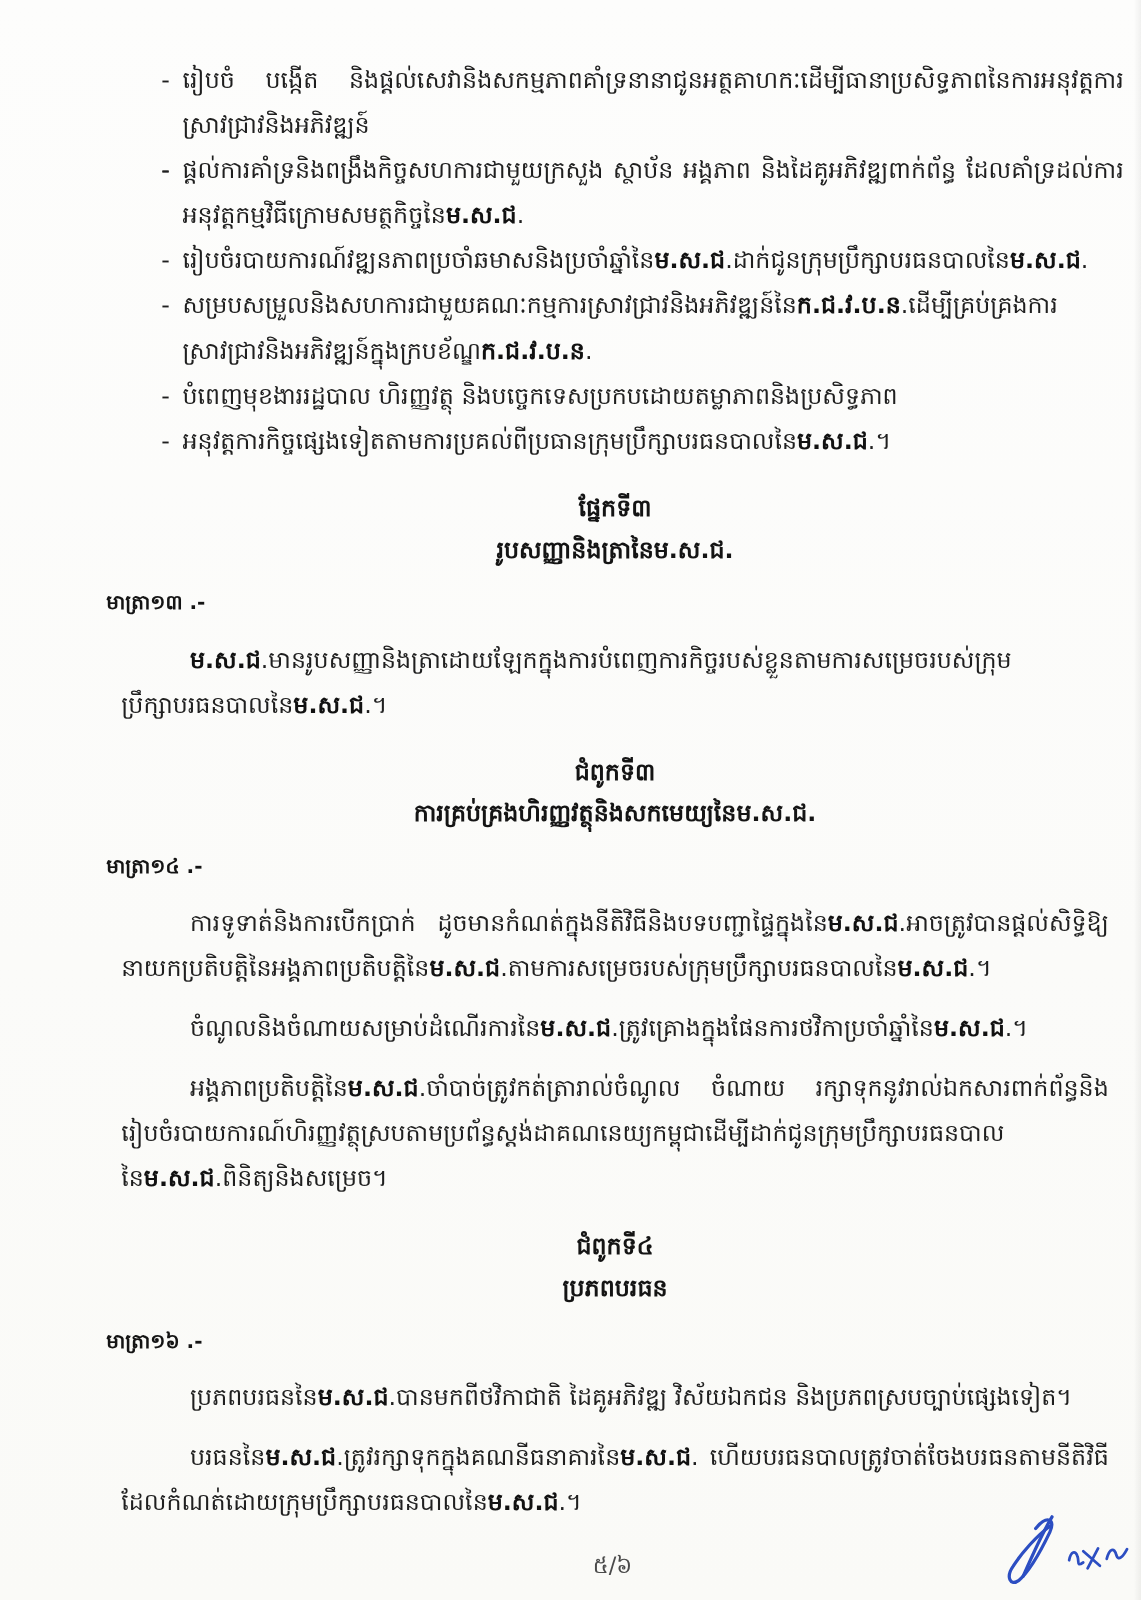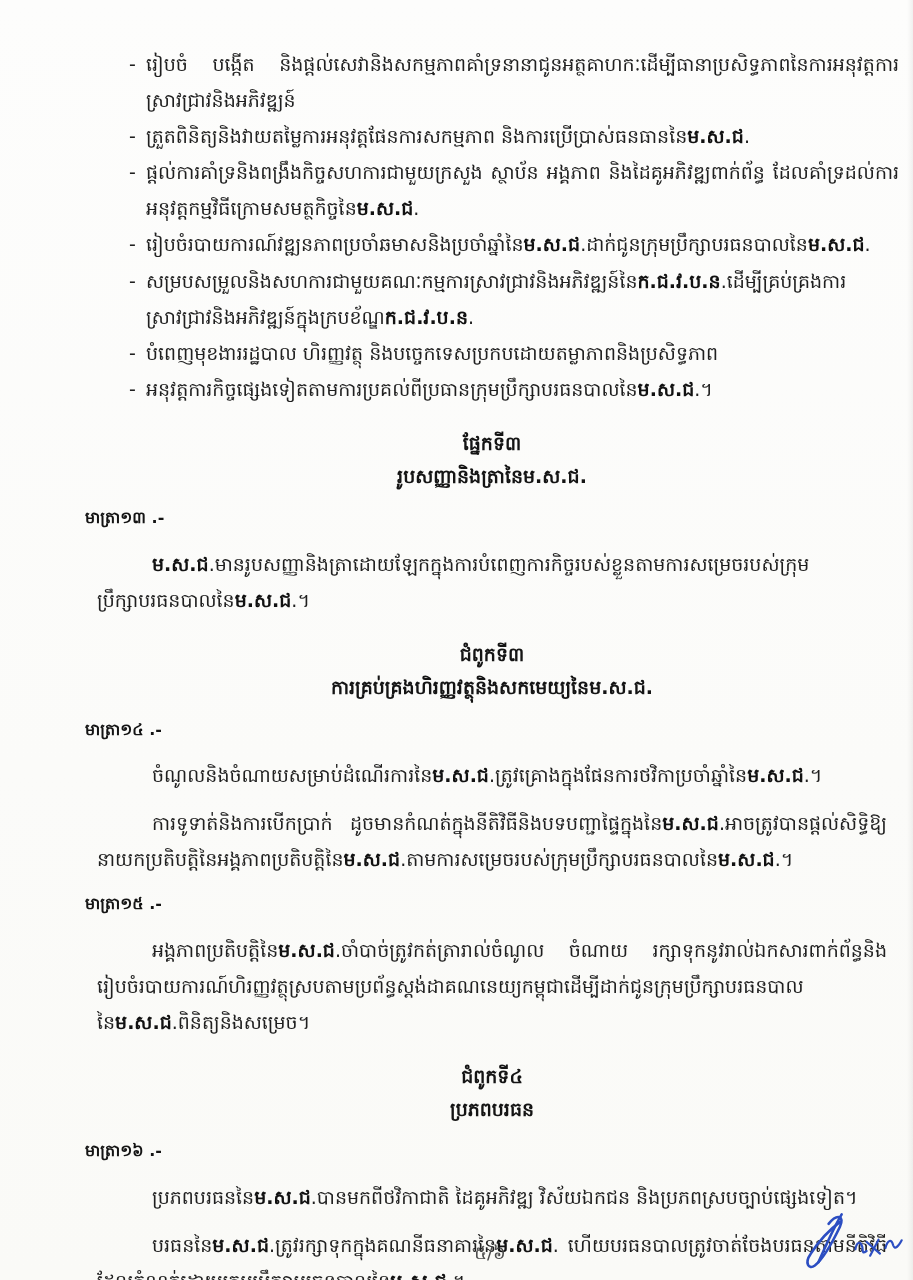--- a/index.html
+++ b/index.html
@@ -62,21 +62,20 @@
 
 <div class="page">
 
   <ul class="bullets">
     <li class="bullet">
       <span class="dash">-</span>
       <span>រៀបចំ បង្កើត និងផ្តល់សេវានិងសកម្មភាពគាំទ្រនានាជូនអត្ថគាហកៈដើម្បីធានាប្រសិទ្ធភាពនៃការអនុវត្តការស្រាវជ្រាវនិងអភិវឌ្ឍន៍</span>
     </li>
     <li class="bullet">
       <span class="dash">-</span>
-      <span>ត្រួតពិនិត្យនិងវាយតម្លៃការអនុវត្តផែនការសកម្មភាព និងការប្រើប្រាស់ធនធាននៃ<b>ម.ស.ជ</b>.</span>
     </li>
     <li class="bullet">
       <span class="dash">-</span>
       <span>ផ្តល់ការគាំទ្រនិងពង្រឹងកិច្ចសហការជាមួយក្រសួង ស្ថាប័ន អង្គភាព និងដៃគូអភិវឌ្ឍពាក់ព័ន្ធ ដែលគាំទ្រដល់ការអនុវត្តកម្មវិធីក្រោមសមត្ថកិច្ចនៃ<b>ម.ស.ជ</b>.</span>
     </li>
     <li class="bullet">
       <span class="dash">-</span>
       <span>រៀបចំរបាយការណ៍វឌ្ឍនភាពប្រចាំឆមាសនិងប្រចាំឆ្នាំនៃ<b>ម.ស.ជ</b>.ដាក់ជូនក្រុមប្រឹក្សាបរធនបាលនៃ<b>ម.ស.ជ</b>.</span>
     </li>
     <li class="bullet">
@@ -96,24 +95,23 @@
   <div class="center-head sec-num">ផ្នែកទី៣</div>
   <div class="center-head sec-title">រូបសញ្ញានិងត្រានៃម.ស.ជ.</div>
 
   <div class="art-head">មាត្រា១៣ .-</div>
   <p class="para"><b>ម.ស.ជ</b>.មានរូបសញ្ញានិងត្រាដោយឡែកក្នុងការបំពេញការកិច្ចរបស់ខ្លួនតាមការសម្រេចរបស់ក្រុមប្រឹក្សាបរធនបាលនៃ<b>ម.ស.ជ</b>.។</p>
 
   <div class="center-head sec-num">ជំពូកទី៣</div>
   <div class="center-head sec-title">ការគ្រប់គ្រងហិរញ្ញវត្ថុនិងសកមេយ្យនៃម.ស.ជ.</div>
 
   <div class="art-head">មាត្រា១៤ .-</div>
+  <p class="para">ការទូទាត់និងការបើកប្រាក់ ដូចមានកំណត់ក្នុងនីតិវិធីនិងបទបញ្ជាផ្ទៃក្នុងនៃ<b>ម.ស.ជ</b>.អាចត្រូវបានផ្តល់សិទ្ធិឱ្យនាយកប្រតិបត្តិនៃអង្គភាពប្រតិបត្តិនៃ<b>ម.ស.ជ</b>.តាមការសម្រេចរបស់ក្រុមប្រឹក្សាបរធនបាលនៃ<b>ម.ស.ជ</b>.។</p>
   <p class="para">ចំណូលនិងចំណាយសម្រាប់ដំណើរការនៃ<b>ម.ស.ជ</b>.ត្រូវគ្រោងក្នុងផែនការថវិកាប្រចាំឆ្នាំនៃ<b>ម.ស.ជ</b>.។</p>
-  <p class="para">ការទូទាត់និងការបើកប្រាក់ ដូចមានកំណត់ក្នុងនីតិវិធីនិងបទបញ្ជាផ្ទៃក្នុងនៃ<b>ម.ស.ជ</b>.អាចត្រូវបានផ្តល់សិទ្ធិឱ្យនាយកប្រតិបត្តិនៃអង្គភាពប្រតិបត្តិនៃ<b>ម.ស.ជ</b>.តាមការសម្រេចរបស់ក្រុមប្រឹក្សាបរធនបាលនៃ<b>ម.ស.ជ</b>.។</p>
 
-  <div class="art-head">មាត្រា១៥ .-</div>
   <p class="para">អង្គភាពប្រតិបត្តិនៃ<b>ម.ស.ជ</b>.ចាំបាច់ត្រូវកត់ត្រារាល់ចំណូល ចំណាយ រក្សាទុកនូវរាល់ឯកសារពាក់ព័ន្ធនិងរៀបចំរបាយការណ៍ហិរញ្ញវត្ថុស្របតាមប្រព័ន្ធស្តង់ដាគណនេយ្យកម្ពុជាដើម្បីដាក់ជូនក្រុមប្រឹក្សាបរធនបាលនៃ<b>ម.ស.ជ</b>.ពិនិត្យនិងសម្រេច។</p>
 
   <div class="center-head sec-num">ជំពូកទី៤</div>
   <div class="center-head sec-title">ប្រភពបរធន</div>
 
   <div class="art-head">មាត្រា១៦ .-</div>
   <p class="para">ប្រភពបរធននៃ<b>ម.ស.ជ</b>.បានមកពីថវិកាជាតិ ដៃគូអភិវឌ្ឍ វិស័យឯកជន និងប្រភពស្របច្បាប់ផ្សេងទៀត។</p>
   <p class="para">បរធននៃ<b>ម.ស.ជ</b>.ត្រូវរក្សាទុកក្នុងគណនីធនាគារនៃ<b>ម.ស.ជ</b>. ហើយបរធនបាលត្រូវចាត់ចែងបរធនតាមនីតិវិធីដែលកំណត់ដោយក្រុមប្រឹក្សាបរធនបាលនៃ<b>ម.ស.ជ</b>.។</p>
 
   <div class="footer-page-number">៥/៦</div>

